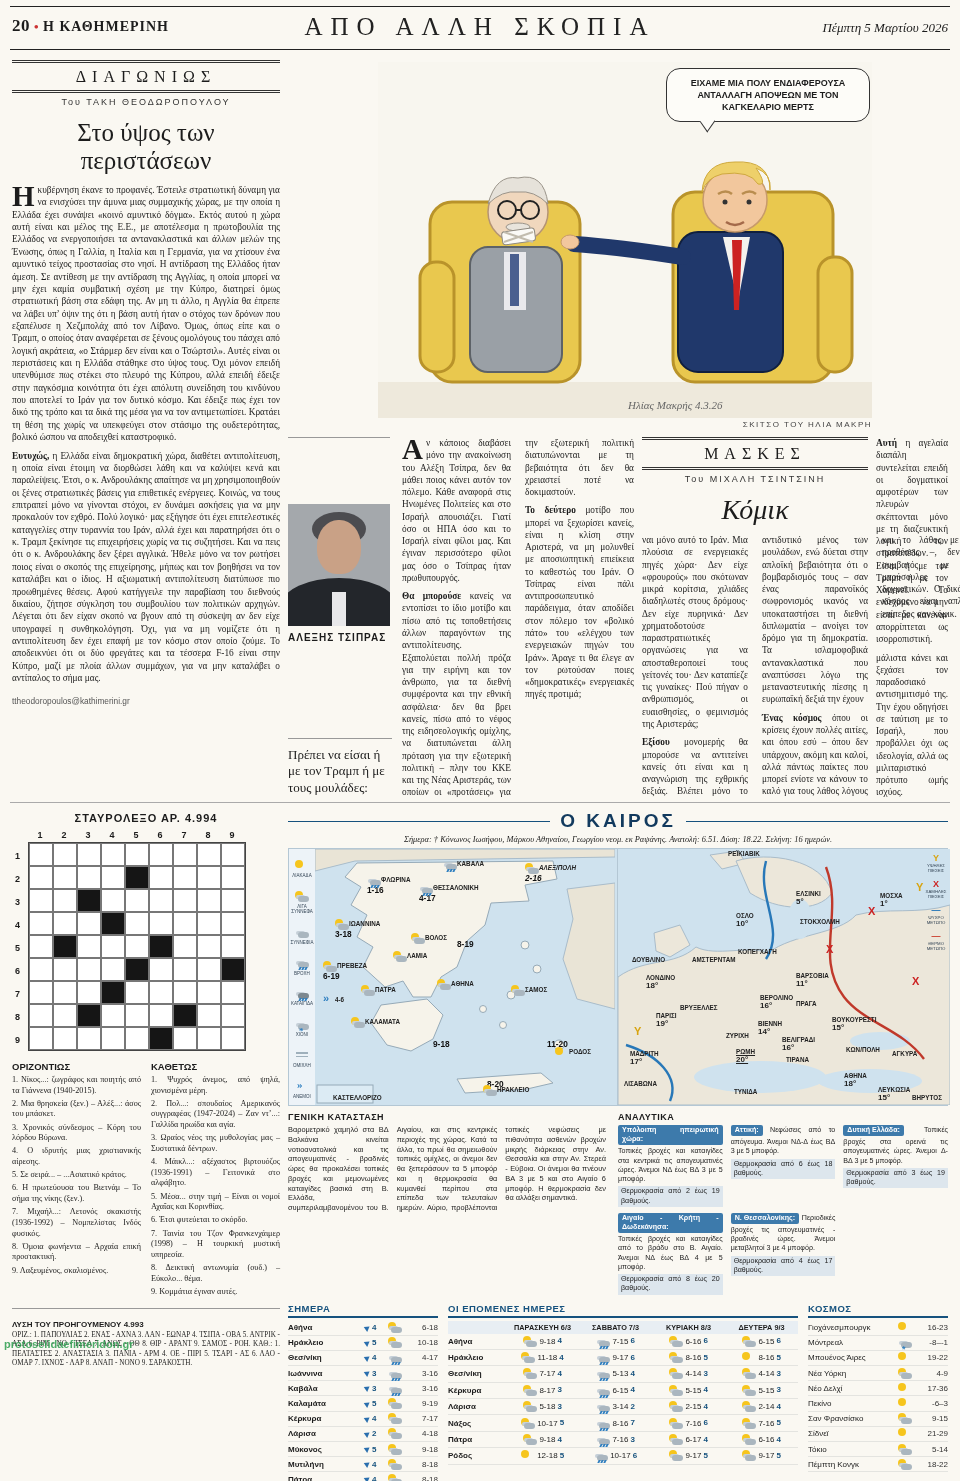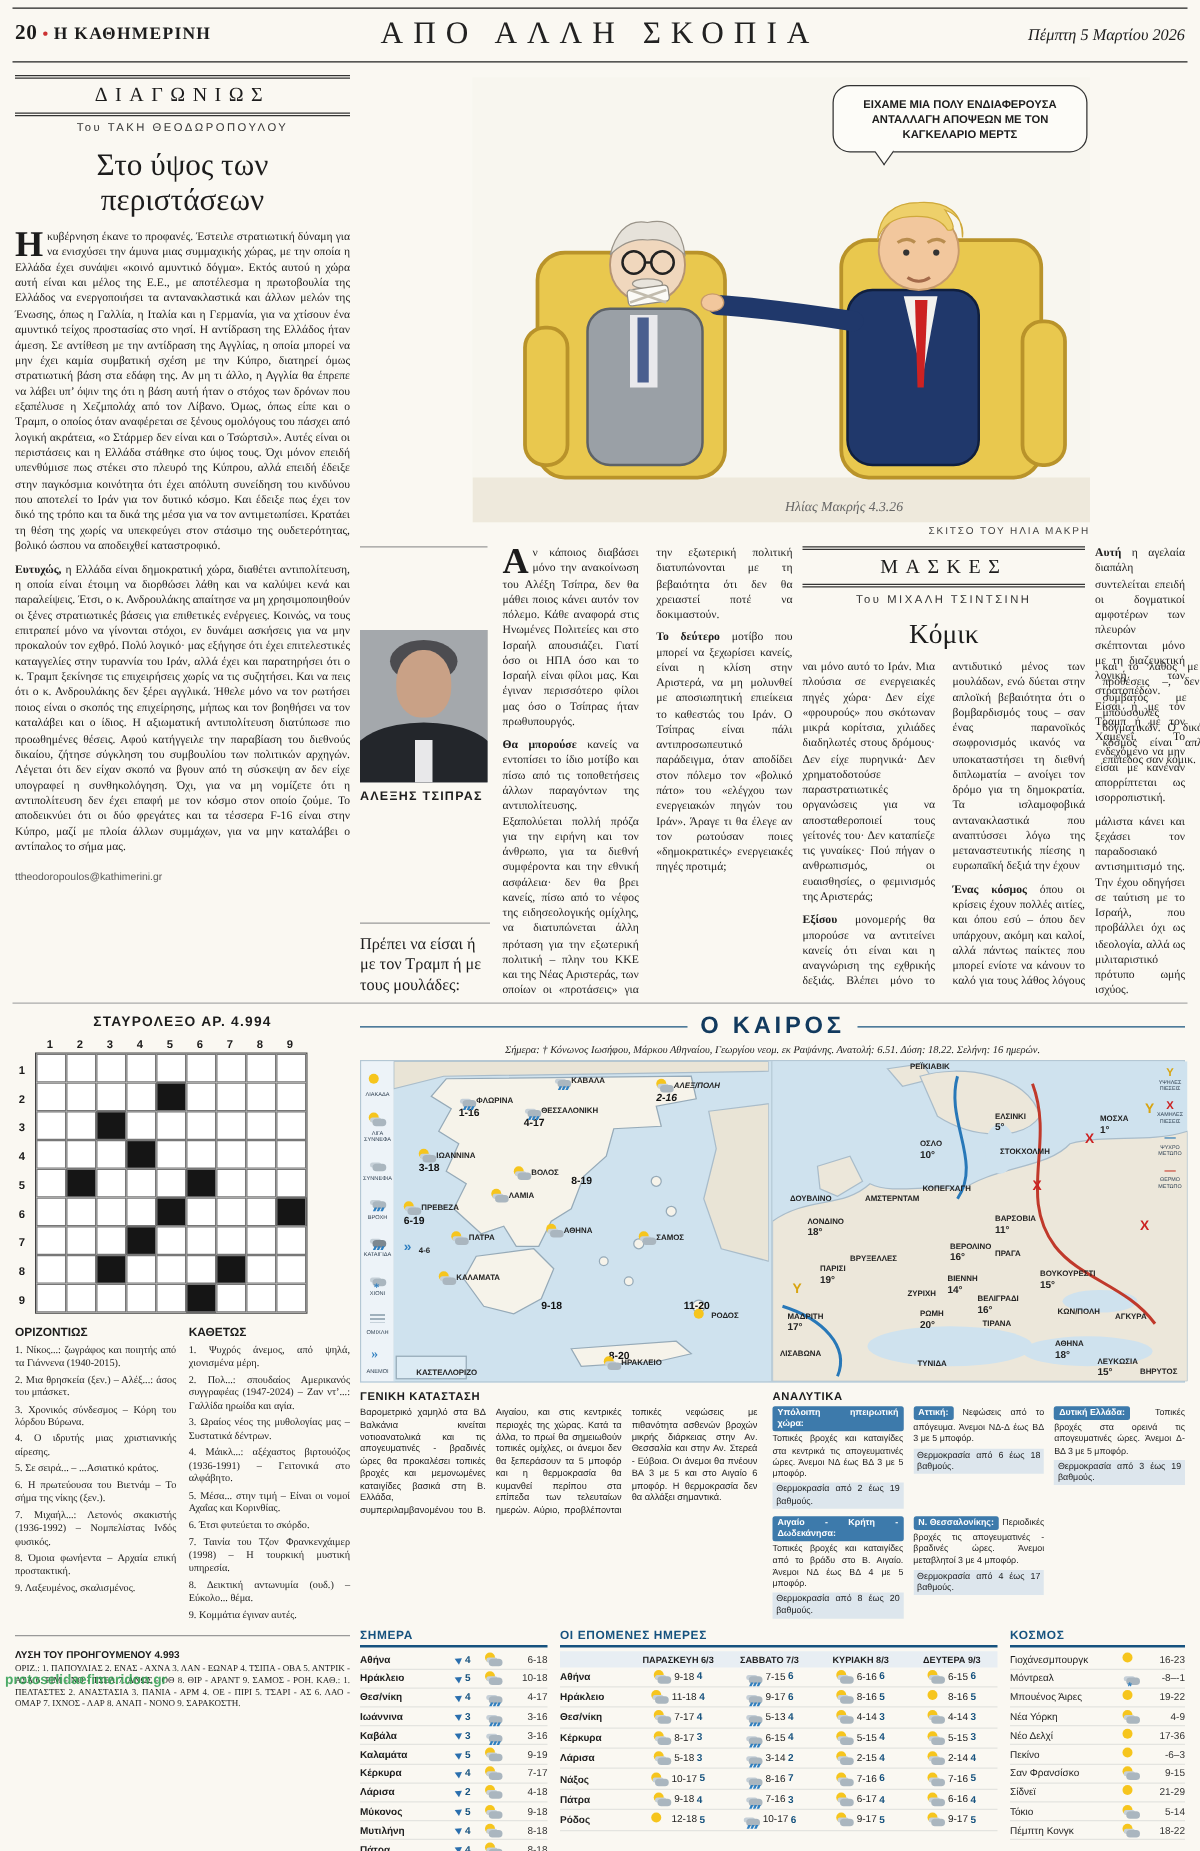--- a/index.html
+++ b/index.html
@@ -43,21 +43,21 @@
   .t-photo .shirt{position:absolute;left:44px;bottom:0;width:14px;height:34px;background:#e8e8ea;}
   .t-name{font-family:"Liberation Sans",sans-serif;font-weight:bold;font-size:10px;letter-spacing:1px;margin-top:6px;}
   .t-quote{position:absolute;left:288px;top:738px;width:104px;border-top:1px solid #999;padding-top:8px;
            font-size:13px;line-height:1.25;text-align:left;}
   
   .article{position:absolute;left:402px;top:437px;width:232px;height:362px;column-count:2;column-gap:14px;column-fill:auto;
            font-size:9.3px;line-height:1.32;text-align:justify;}
   .article p{margin:0 0 6px;}
   
   .maskes{position:absolute;left:642px;top:437px;width:226px;}
-  .m-title{text-align:center;font-size:22px;margin:10px 0 8px;font-weight:normal;}
+  .m-title{text-align:center;font-size:28px;margin:10px 0 8px;font-weight:normal;font-style:italic;}
   .m-body{column-count:2;column-gap:14px;column-fill:auto;height:272px;font-size:9.3px;line-height:1.32;text-align:justify;}
   .m-body p,.maskes-side p{margin:0 0 6px;}
   .maskes-side{position:absolute;left:876px;top:437px;width:72px;height:362px;font-size:9.3px;line-height:1.32;text-align:justify;overflow:hidden;}
   
   .crossword{position:absolute;left:12px;top:812px;width:268px;}
   .cw-title{text-align:center;font-family:"Liberation Sans",sans-serif;font-weight:bold;font-size:11px;letter-spacing:1px;margin-bottom:6px;}
   .cw-wrap{position:relative;margin-left:16px;width:218px;}
   .cw-colnums{display:grid;grid-template-columns:repeat(9,24px);font-family:"Liberation Sans",sans-serif;
               font-weight:bold;font-size:9px;text-align:center;margin-bottom:2px;}
   .cw-rownums{position:absolute;left:-13px;top:15px;font-family:"Liberation Sans",sans-serif;font-weight:bold;font-size:9px;}
@@ -662,21 +662,21 @@
   <div class="eu-city" style="left: 214px; top: 168px;">
     <span class="cname">ΒΟΥΚΟΥΡΕΣΤΙ</span>
     <b class="ctemp">15°</b>
   </div>
 
   <div class="eu-city" style="left: 164px; top: 188px;">
     <span class="cname">ΒΕΛΙΓΡΑΔΙ</span>
     <b class="ctemp">16°</b>
   </div>
 
-  <div class="eu-city" style="left: 118px; top: 200px;">
+  <div class="eu-city" style="left: 118px; top: 200px; text-decoration: underline;">
     <span class="cname">ΡΩΜΗ</span>
     <b class="ctemp">20°</b>
   </div>
 
   <div class="eu-city" style="left: 168px; top: 208px;">
     <span class="cname">ΤΙΡΑΝΑ</span>
     <b class="ctemp"></b>
   </div>
 
   <div class="eu-city" style="left: 228px; top: 198px;">

